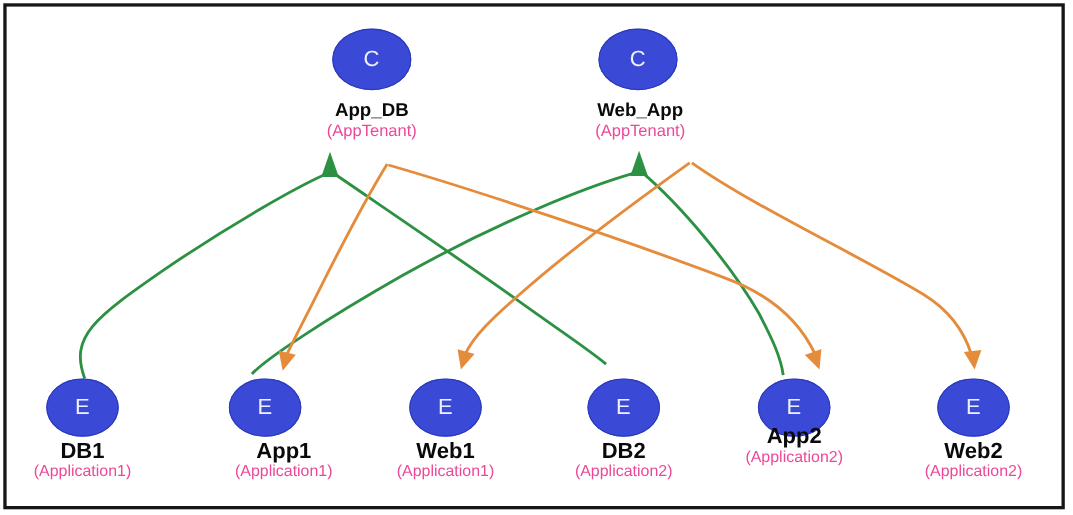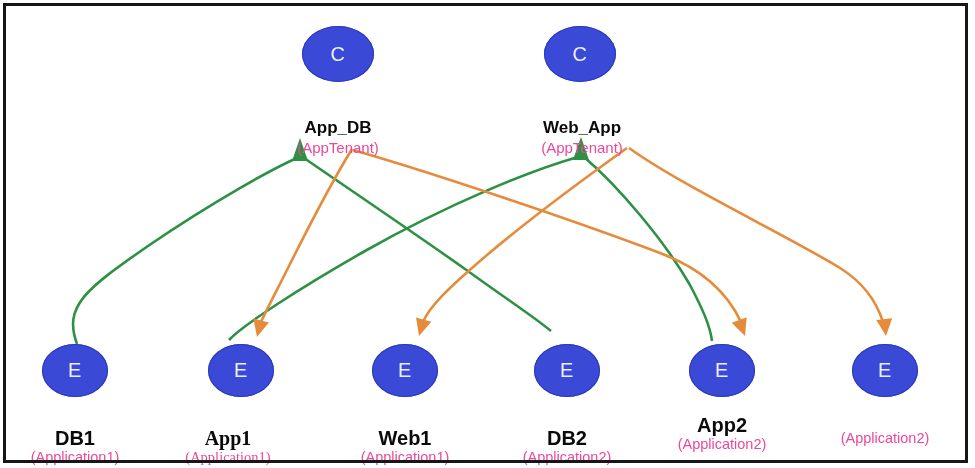--- a/index.html
+++ b/index.html
@@ -27,21 +27,20 @@
   .node.e{width:66px;height:53px;}
   .node .letter{
     color:#edf1fb;
     font-size:20px;
     letter-spacing:.5px;
   }
   .lbl{
     position:absolute;
     text-align:center;
     color:#111;
-    margin-top:28px;
   }
   .lbl .nm{font-size:17px;font-weight:700;color:#0a0a0a;line-height:20px;}
   .lbl .sub{font-size:15px;font-weight:400;color:#ec4899;line-height:19px;}
   .lbl.small .nm{font-size:20px;line-height:19px;}
   .lbl.small .sub{font-size:14.5px;line-height:18px;}
 </style>
 </head>
 <body>
 
 <div id="canvas">
@@ -87,21 +86,21 @@
     <span class="letter">E</span>
   </div>
   <div class="lbl small" style="left:5px;top:401px;width:140px;">
     <div class="nm">DB1</div>
     <div class="sub">(Application1)</div>
   </div>
 
   <div class="node e" style="left: 208px; top: 344px; background-color: rgb(58, 73, 214);">
     <span class="letter">E</span>
   </div>
-  <div class="lbl small" style="left:158px;top:401px;width:140px;font-family:Liberation Serif, serif;">
+  <div class="lbl small" style="left:188px;top:401px;width:140px;">
     <div class="nm">App1</div>
     <div class="sub">(Application1)</div>
   </div>
 
   <div class="node e" style="left: 372px; top: 344px; background-color: rgb(58, 73, 214);">
     <span class="letter">E</span>
   </div>
   <div class="lbl small" style="left:335px;top:401px;width:140px;">
     <div class="nm">Web1</div>
     <div class="sub">(Application1)</div>
@@ -120,17 +119,18 @@
   </div>
   <div class="lbl small" style="left:652px;top:388px;width:140px;">
     <div class="nm">App2</div>
     <div class="sub">(Application2)</div>
   </div>
 
   <div class="node e" style="left: 852px; top: 344px; background-color: rgb(58, 73, 214);">
     <span class="letter">E</span>
   </div>
   <div class="lbl small" style="left:815px;top:401px;width:140px;">
+    <div class="nm">Web2</div>
     <div class="sub">(Application2)</div>
   </div>
 
   <div class="frame" style="border-color: rgb(22, 22, 22);"></div>
 </div>
 
 </body></html>

